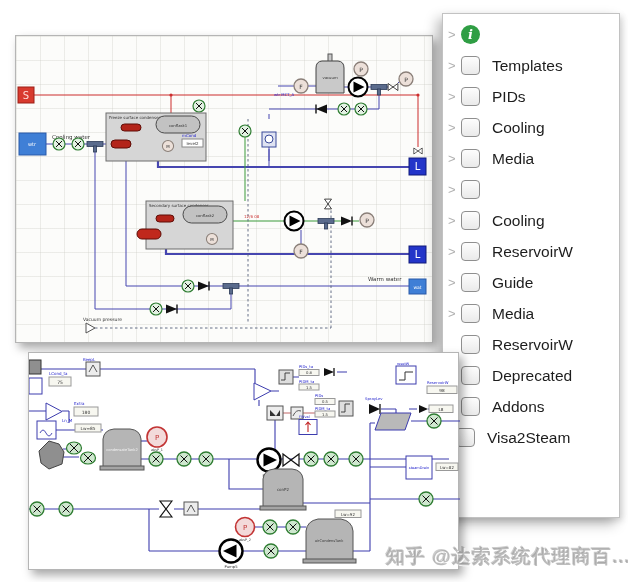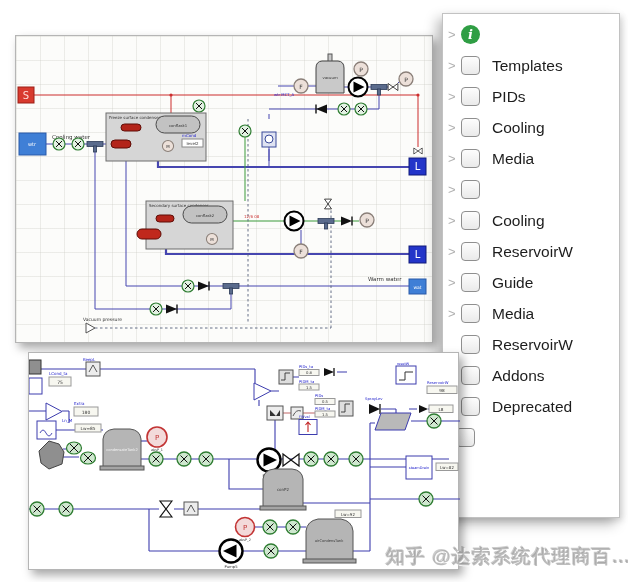--- a/index.html
+++ b/index.html
@@ -270,30 +270,31 @@
       <span class="tree-label">Media</span>
     </div>
     <div class="tree-row child">
       <span class="chev"></span>
       <span class="tree-box"></span>
       <span class="tree-label">ReservoirW</span>
     </div>
     <div class="tree-row child">
       <span class="chev"></span>
       <span class="tree-box"></span>
+      <span class="tree-label">Deprecated</span>
+    </div>
+    <div class="tree-row child">
+      <span class="chev"></span>
+      <span class="tree-box"></span>
       <span class="tree-label">Addons</span>
     </div>
-    <div class="tree-row child">
-      <span class="chev"></span>
-      <span class="tree-box"></span>
-      <span class="tree-label">Deprecated</span>
-    </div>
     <div class="tree-row root">
 
       <span class="tree-box"></span>
+      <span class="tree-label">Visa2Steam</span>
     </div>
   </div>
 
 <div id="bottom-diagram" class="panel">
 <svg width="431" height="218" viewBox="0 0 431 218">
 
   <g stroke="#3c3cae" stroke-width="1.1" fill="none">
     <path d="M12,16 H57 M71,16 H226 M226,16 V30"></path>
     <path d="M0,58 H17 M33,58 H40 M40,58 V70"></path>
     <path d="M27,77 H74"></path>

